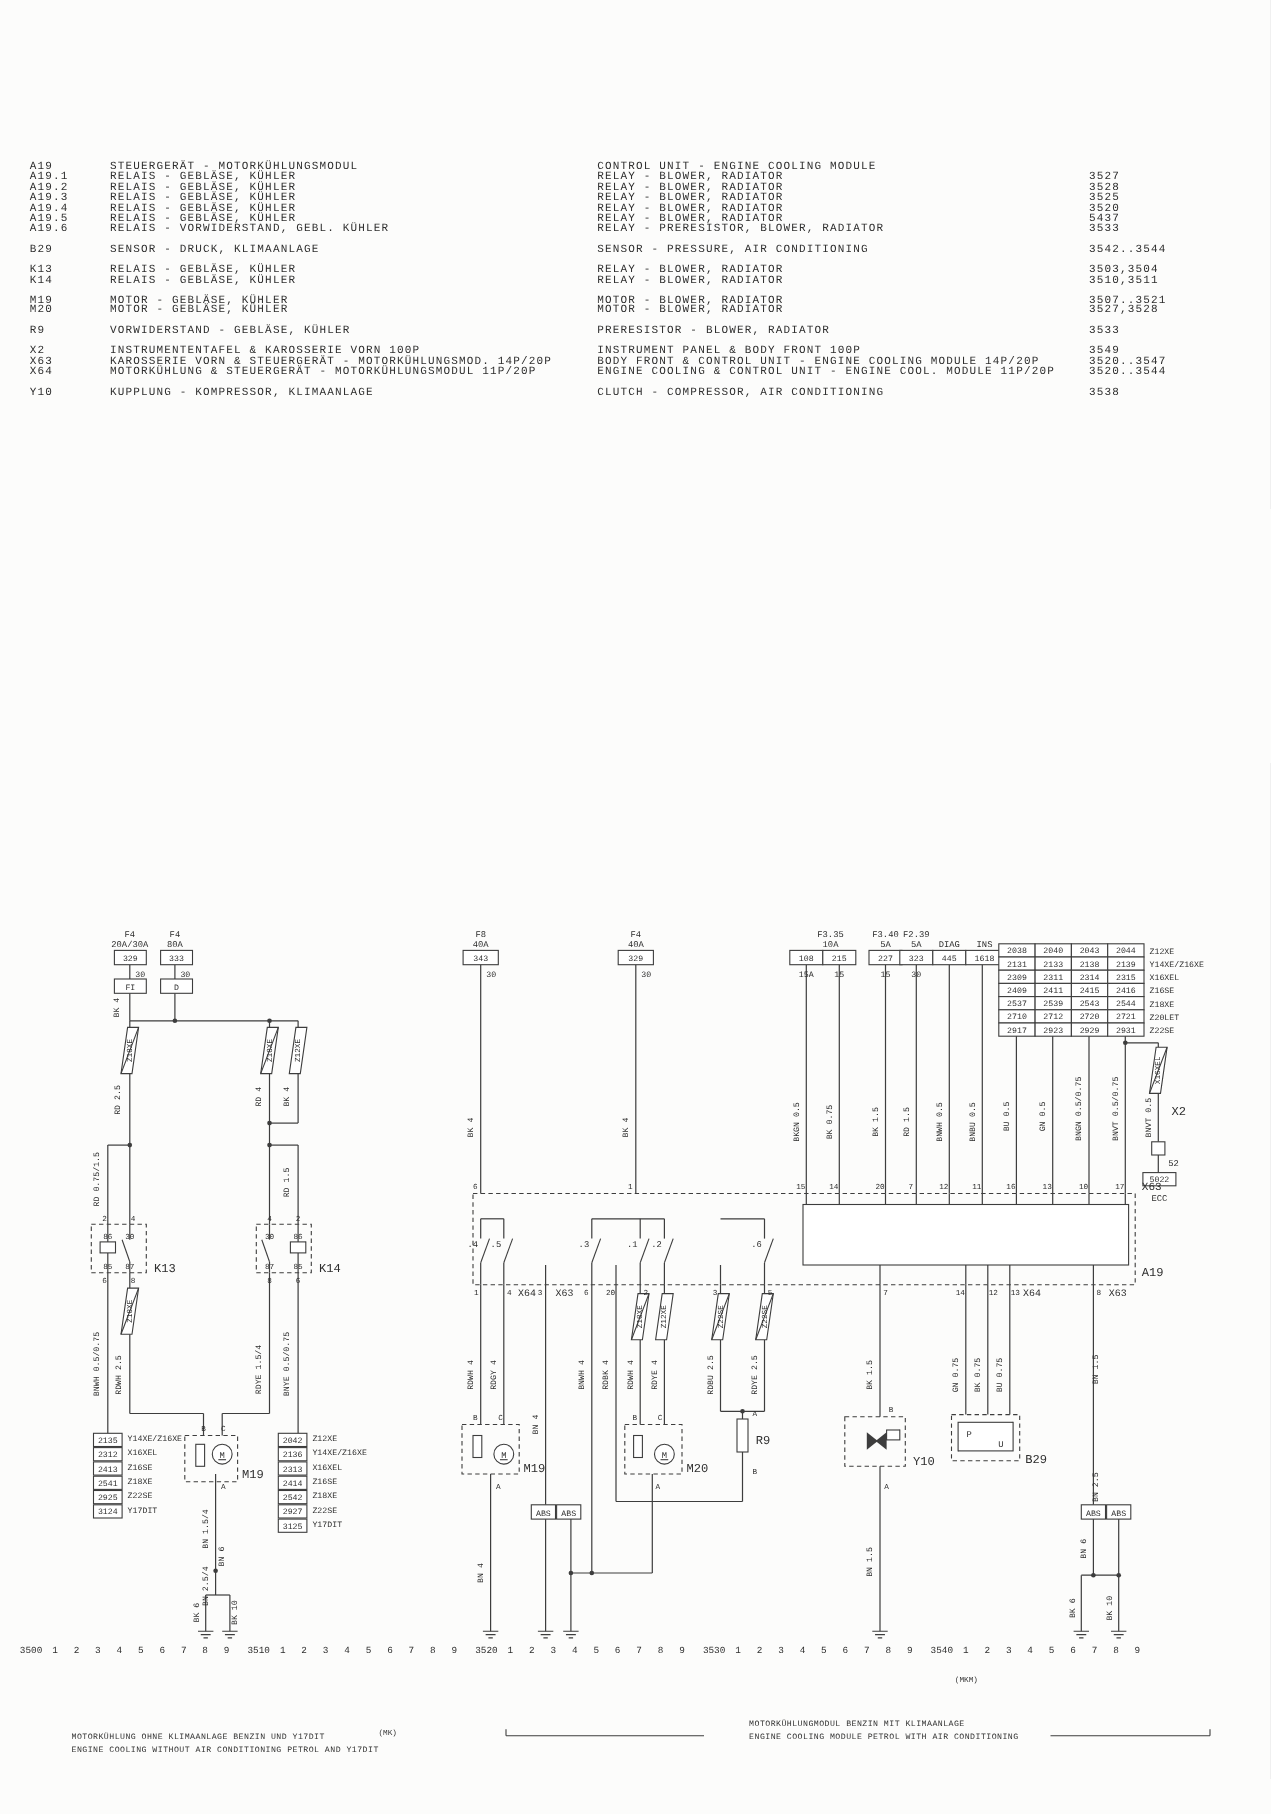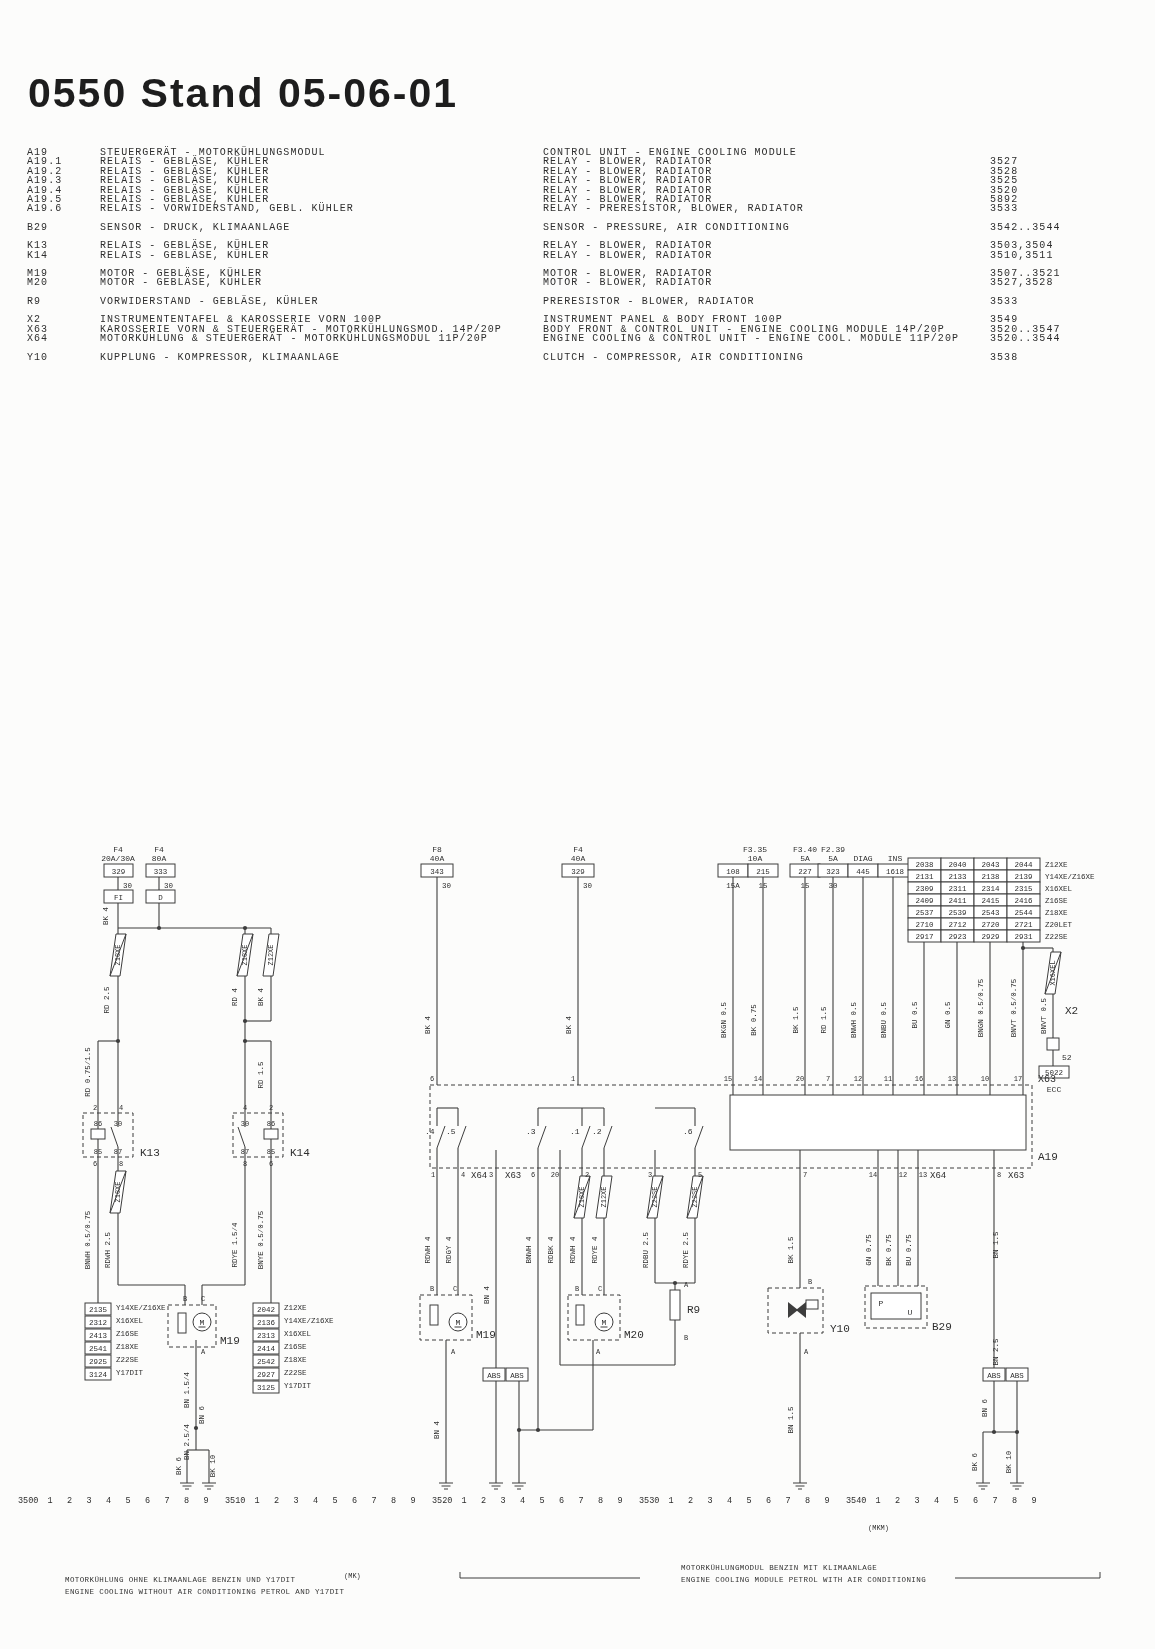--- a/index.html
+++ b/index.html
@@ -17,21 +17,20 @@
   svg text{font-family:"Liberation Mono", monospace;fill:#2e2e2e;}
   .wire{stroke:#3d3d3d;stroke-width:1.1;fill:none;}
   .thin{stroke:#3d3d3d;stroke-width:1;fill:none;}
   .dash{stroke:#3d3d3d;stroke-width:1;fill:none;stroke-dasharray:4 3;}
   .cellbox{fill:#ffffff;stroke:#3d3d3d;stroke-width:1;}
 </style>
 </head>
 <body>
 
 <div class="page">
-  <h1 class="title">0550 Stand 05-06-01</h1>
 
   <div class="legend" id="legend">
       <div class="lrow">
         <span>A19</span>
         <span>STEUERGERÄT - MOTORKÜHLUNGSMODUL</span>
         <span>CONTROL UNIT - ENGINE COOLING MODULE</span>
         <span></span>
       </div>
       <div class="lrow">
         <span>A19.1</span>
@@ -54,21 +53,21 @@
       <div class="lrow">
         <span>A19.4</span>
         <span>RELAIS - GEBLÄSE, KÜHLER</span>
         <span>RELAY - BLOWER, RADIATOR</span>
         <span>3520</span>
       </div>
       <div class="lrow">
         <span>A19.5</span>
         <span>RELAIS - GEBLÄSE, KÜHLER</span>
         <span>RELAY - BLOWER, RADIATOR</span>
-        <span>5892</span>
+        <span>5437</span>
       </div>
       <div class="lrow">
         <span>A19.6</span>
         <span>RELAIS - VORWIDERSTAND, GEBL. KÜHLER</span>
         <span>RELAY - PRERESISTOR, BLOWER, RADIATOR</span>
         <span>3533</span>
       </div>
       <div class="lrow gap">
         <span>B29</span>
         <span>SENSOR - DRUCK, KLIMAANLAGE</span>

